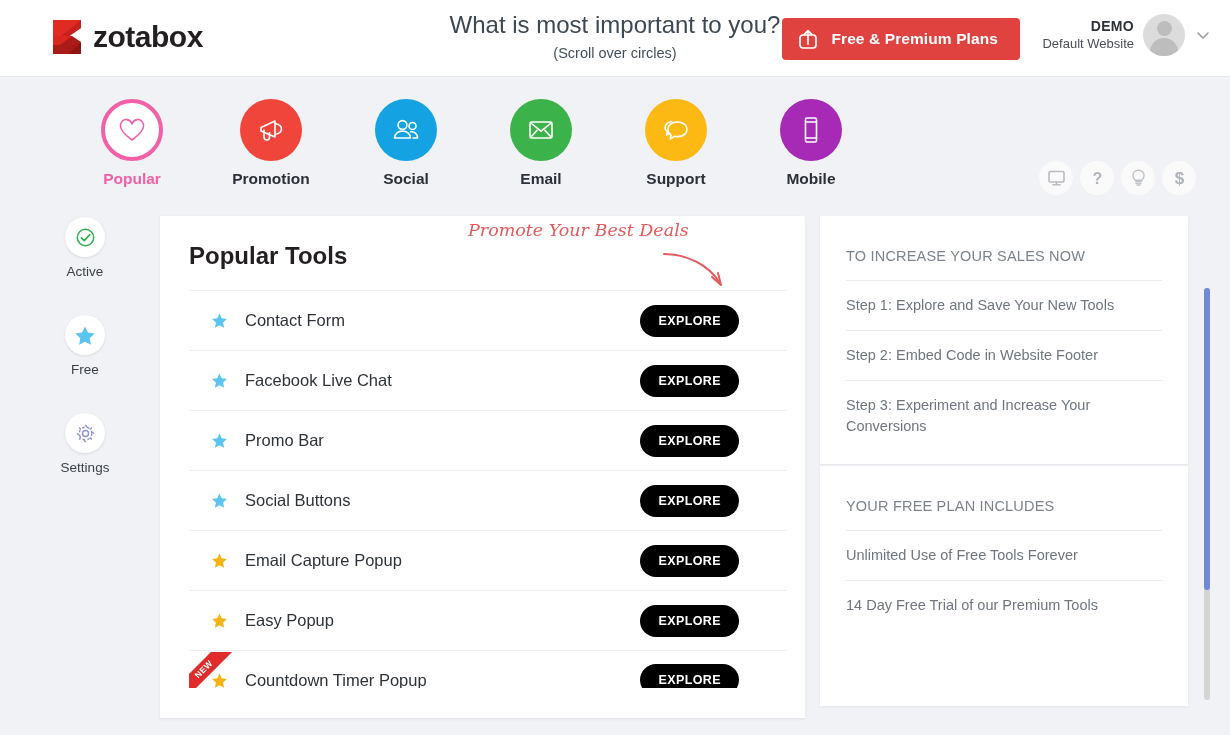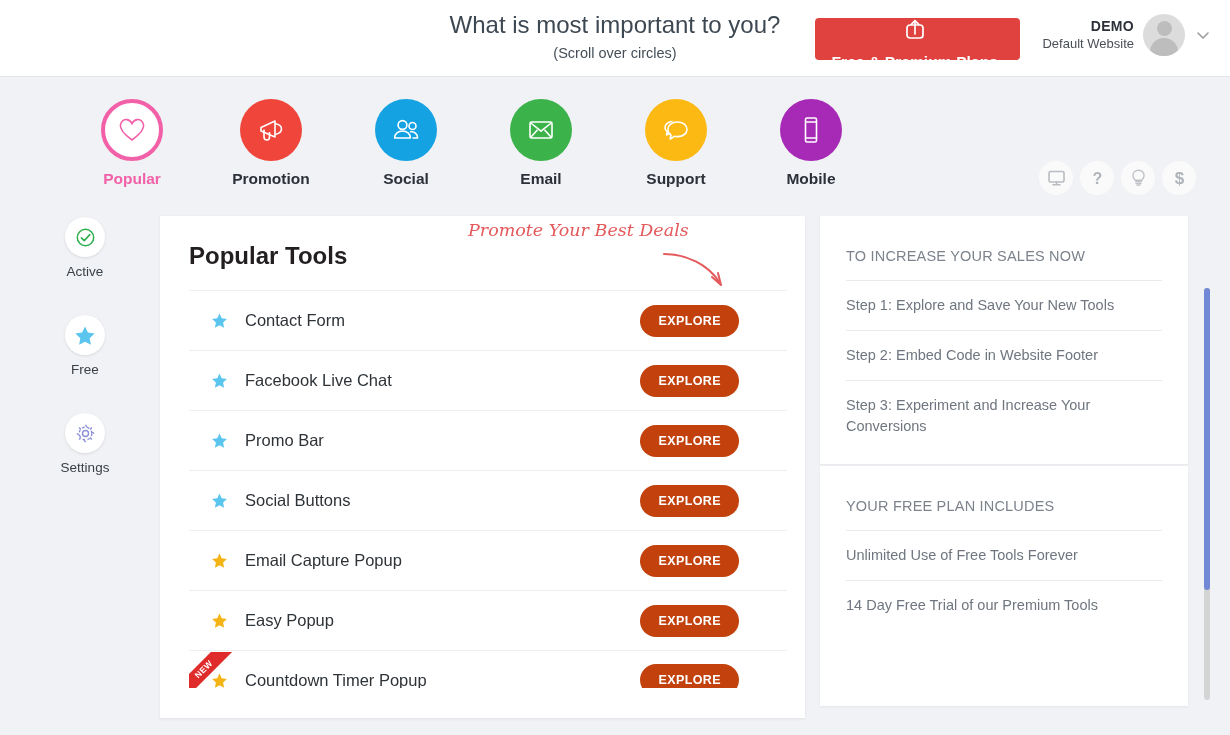--- a/index.html
+++ b/index.html
@@ -36,21 +36,20 @@
   .header-sub {
     font-size: 14.5px; color: #454f59; margin-top: 6px;
   }
   .plans-btn {
     position: absolute; right: 210px; top: 18px;
     background: #e0433f;
     border: none; border-radius: 4px;
     height: 42px; padding: 0 22px 0 16px;
     display: flex; align-items: center; gap: 13px;
     cursor: pointer;
-    flex-direction: column;
   }
   .plans-btn .lbl {
     color: #fff; font-size: 15.5px; font-weight: bold;
     letter-spacing: .1px; white-space: nowrap;
   }
   .upload-icon { width: 20px; height: 22px; display:block; }
   .acct {
     position: absolute; right: 18px; top: 14px;
     display: flex; align-items: center; gap: 9px;
   }
@@ -134,21 +133,21 @@
     border-top: 1px solid #eceef0;
     padding-left: 22px;
   }
   .tool-row:last-child { border-bottom: 1px solid #eceef0; }
   .star { width: 17px; height: 17px; display:block; flex: 0 0 auto; }
   .tool-name {
     font-size: 16.5px; color: #2e3338; margin-left: 17px;
   }
   .explore {
     position: absolute; right: 48px;
-    background: #c2410c; color: #fff;
+    background: #000000; color: #fff;
     border: none; border-radius: 17px;
     height: 32px; padding: 0 18px;
     font-size: 12.5px; font-weight: bold; letter-spacing: .4px;
     font-family: "Liberation Sans", sans-serif;
     cursor: pointer;
   }
   .ribbon {
     position: absolute; left: 0; top: 1px;
     width: 46px; height: 46px; overflow: hidden;
     pointer-events: none;
@@ -202,20 +201,32 @@
     border-top: 1px solid #e9ebed;
     padding: 14px 0 14px 0;
     font-size: 14.5px; color: #6f767f; line-height: 1.45;
   }
 </style>
 </head>
 <body>
 
 <div class="topbar">
 
+  <div class="logo-wrap">
+    <span>
+      <svg class="logo-mark" viewBox="0 0 34 38">
+        <polygon points="3,2 31,2 31,10 12,20 3,20" fill="#e02b24"></polygon>
+        <polygon points="31,2 31,10 14,22 6,22" fill="#c8201b"></polygon>
+        <polygon points="3,18 22,18 31,24 31,36 3,36" fill="#a91b17"></polygon>
+        <polygon points="3,18 22,18 10,27 3,27" fill="#d9271f"></polygon>
+        <polygon points="31,24 31,36 18,36" fill="#8f1512"></polygon>
+      </svg>
+    </span>
+    <span class="logo-text">zotabox</span>
+  </div>
 
   <div class="header-center">
     <div class="header-title">What is most important to you?</div>
     <div class="header-sub">(Scroll over circles)</div>
   </div>
 
   <button class="plans-btn">
     <span>
       <svg class="upload-icon" viewBox="0 0 20 22">
         <rect x="2" y="7" width="16" height="13" rx="3" fill="none" stroke="#fff" stroke-width="1.7"></rect>

